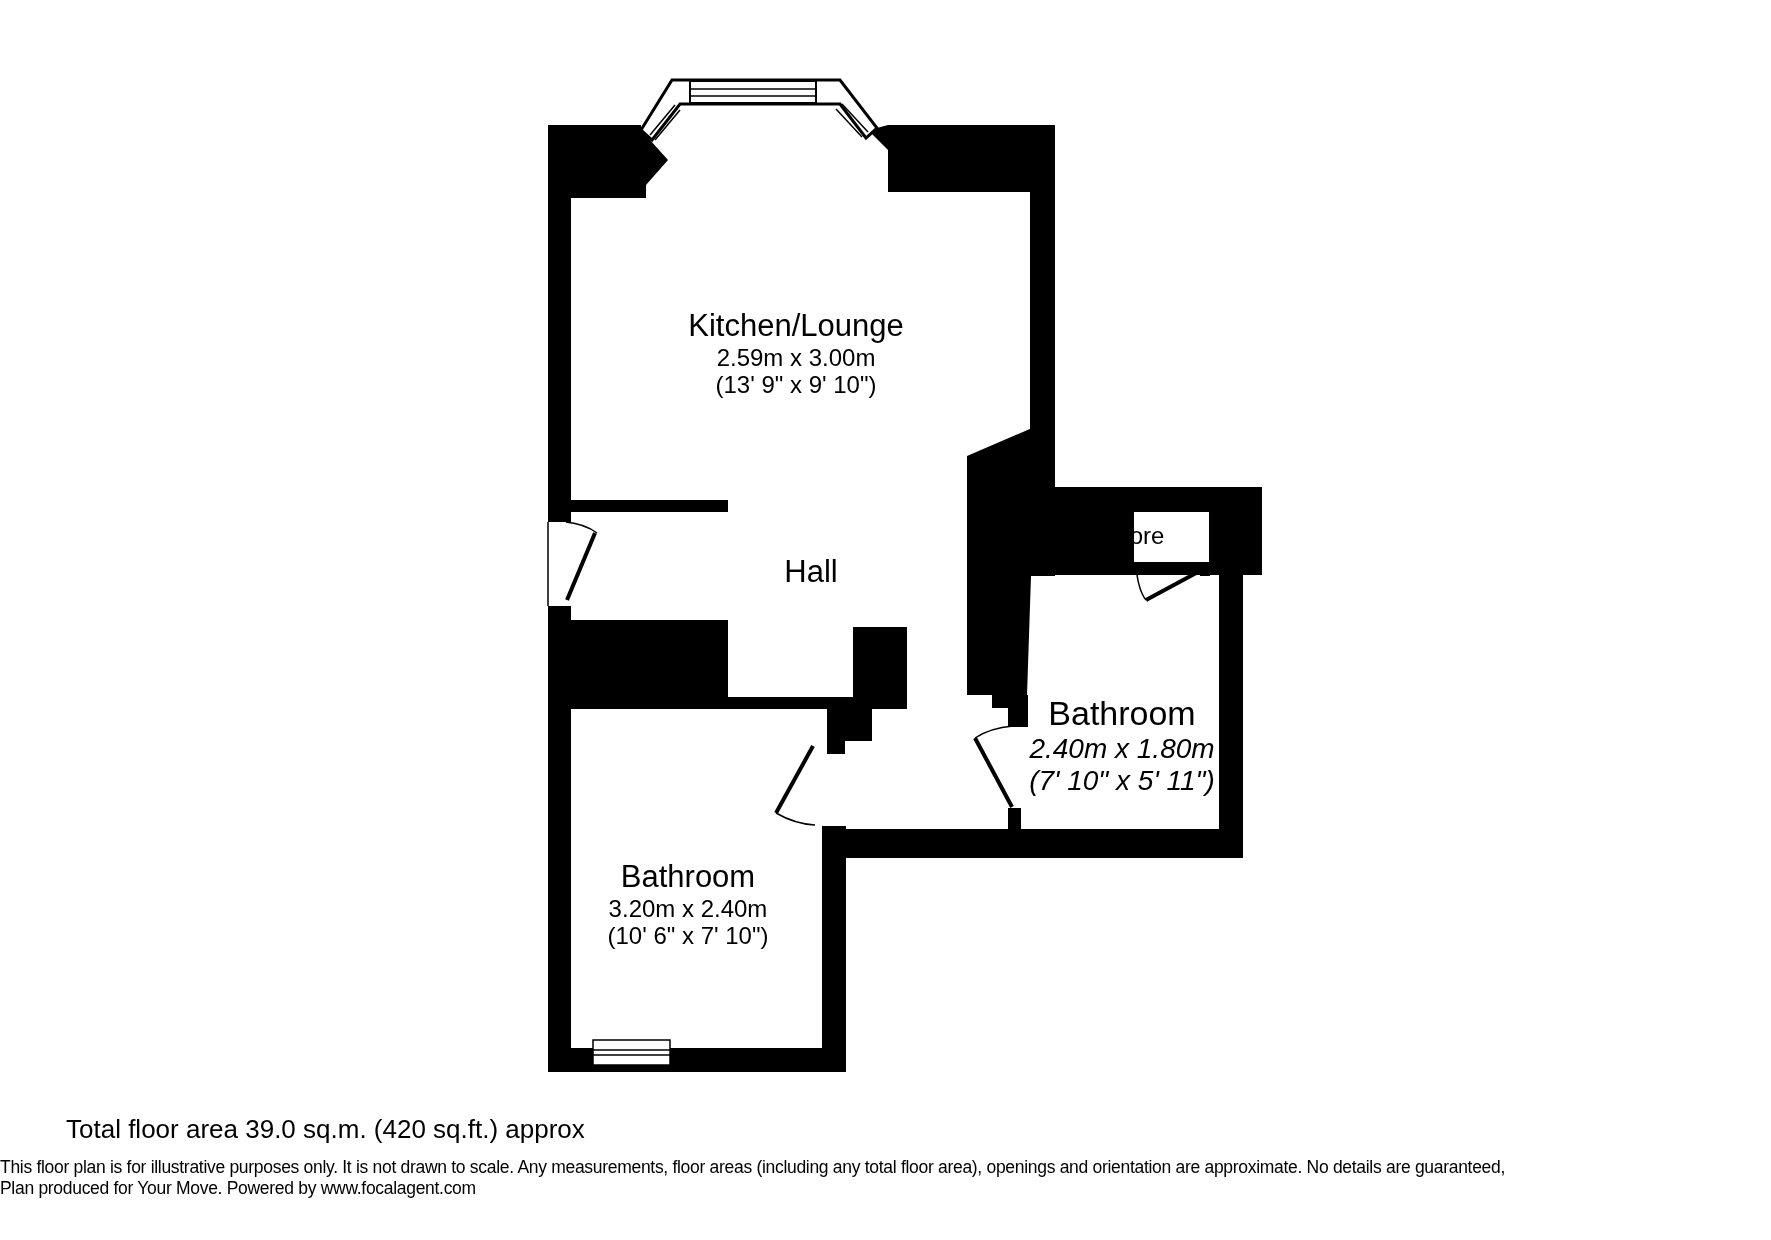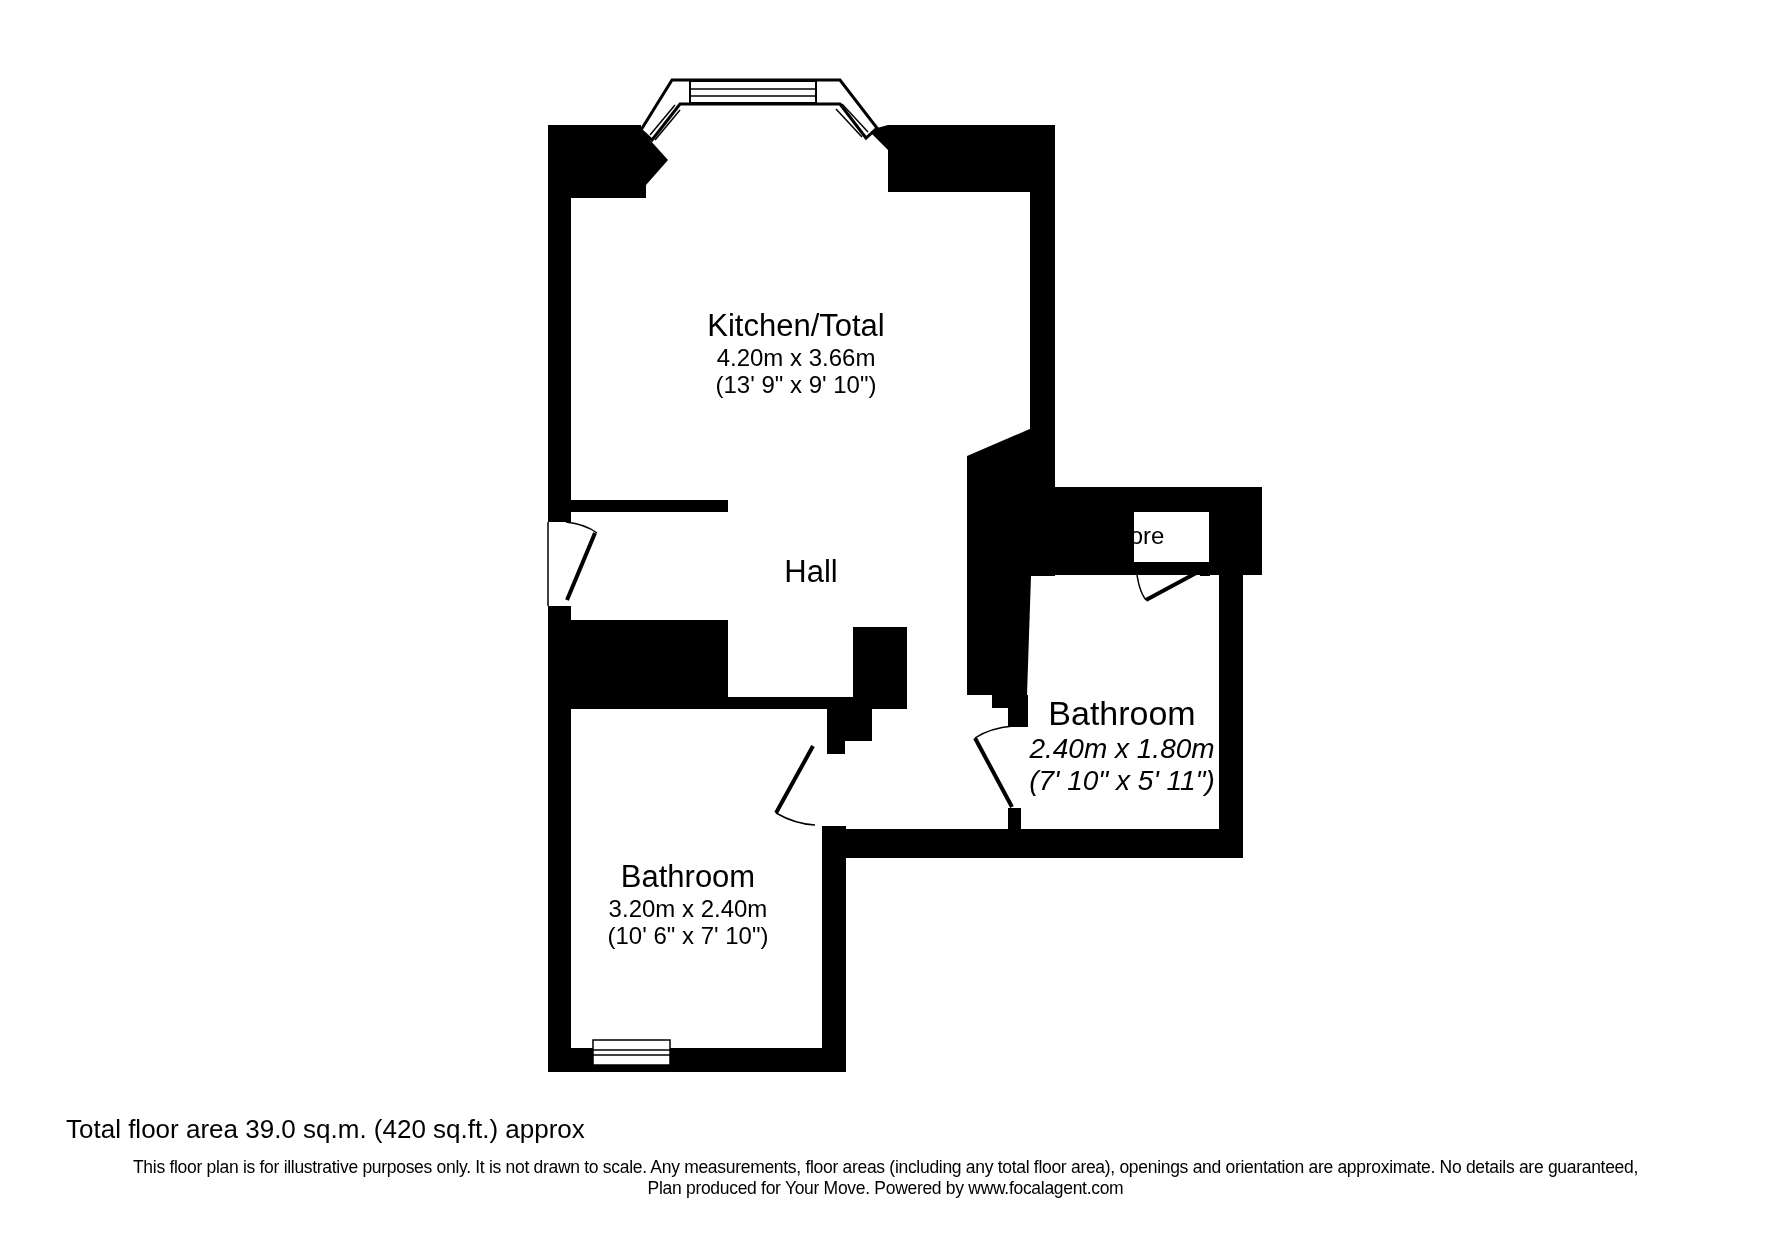--- a/index.html
+++ b/index.html
@@ -5,21 +5,21 @@
   html, body { margin: 0; padding: 0; background: #ffffff; }
   body { width: 1771px; height: 1240px; position: relative; overflow: hidden; font-family: "Liberation Sans", sans-serif; color: #000; }
   #plan { position: absolute; left: 0; top: 0; width: 1771px; height: 1240px; }
   .room-label { position: absolute; text-align: center; line-height: 1.15; white-space: nowrap; transform: translateX(-50%); }
   .room-name { font-size: 31px; }
   .room-dim { font-size: 24px; }
   .room-name.small { font-size: 34px; }
   .room-dim.small { font-size: 28px; font-style: italic; }
   .store-label { position: absolute; font-size: 24px; white-space: nowrap; }
   #total-area { position: absolute; left: 66px; top: 1114px; font-size: 26px; white-space: nowrap; }
-  #disclaimer { position: absolute; left: 0; top: 1157px; width: 1771px; text-align: center; font-size: 17.5px; line-height: 1.2; letter-spacing: -0.3px; }
+  #disclaimer { position: absolute; left: 0; top: 1157px; width: 1771px; text-align: left; font-size: 17.5px; line-height: 1.2; letter-spacing: -0.3px; }
   #disclaimer div { white-space: nowrap; }
 </style>
 </head>
 <body>
 
 <svg id="plan" viewBox="0 0 1771 1240" xmlns="http://www.w3.org/2000/svg">
 
   <g fill="#000">
 
     <polygon points="548,125 641,125 641,130 668,160 646,185 646,198 571,198 571,505 548,505"></polygon>
@@ -85,22 +85,22 @@
 
     <line x1="975" y1="738" x2="1012" y2="807" stroke-width="4"></line>
     <path d="M975,738 Q990,728 1013,726" stroke-width="1.5"></path>
 
     <line x1="1146" y1="600" x2="1198" y2="572" stroke-width="4"></line>
     <path d="M1136,566 Q1138,590 1146,600" stroke-width="1.5"></path>
   </g>
 </svg>
 
 <div class="room-label" style="left:796px; top:308px;">
-  <div class="room-name">Kitchen/Total</div>
-  <div class="room-dim">4.20m x 3.66m</div>
+  <div class="room-name">Kitchen/Lounge</div>
+  <div class="room-dim">2.59m x 3.00m</div>
   <div class="room-dim">(13' 9" x 9' 10")</div>
 </div>
 
 <div class="room-label" style="left:811px; top:554px;">
   <div class="room-name">Hall</div>
 </div>
 
 <div class="room-label" style="left:1122px; top:694px;">
   <div class="room-name small">Bathroom</div>
   <div class="room-dim small">2.40m x 1.80m</div>

